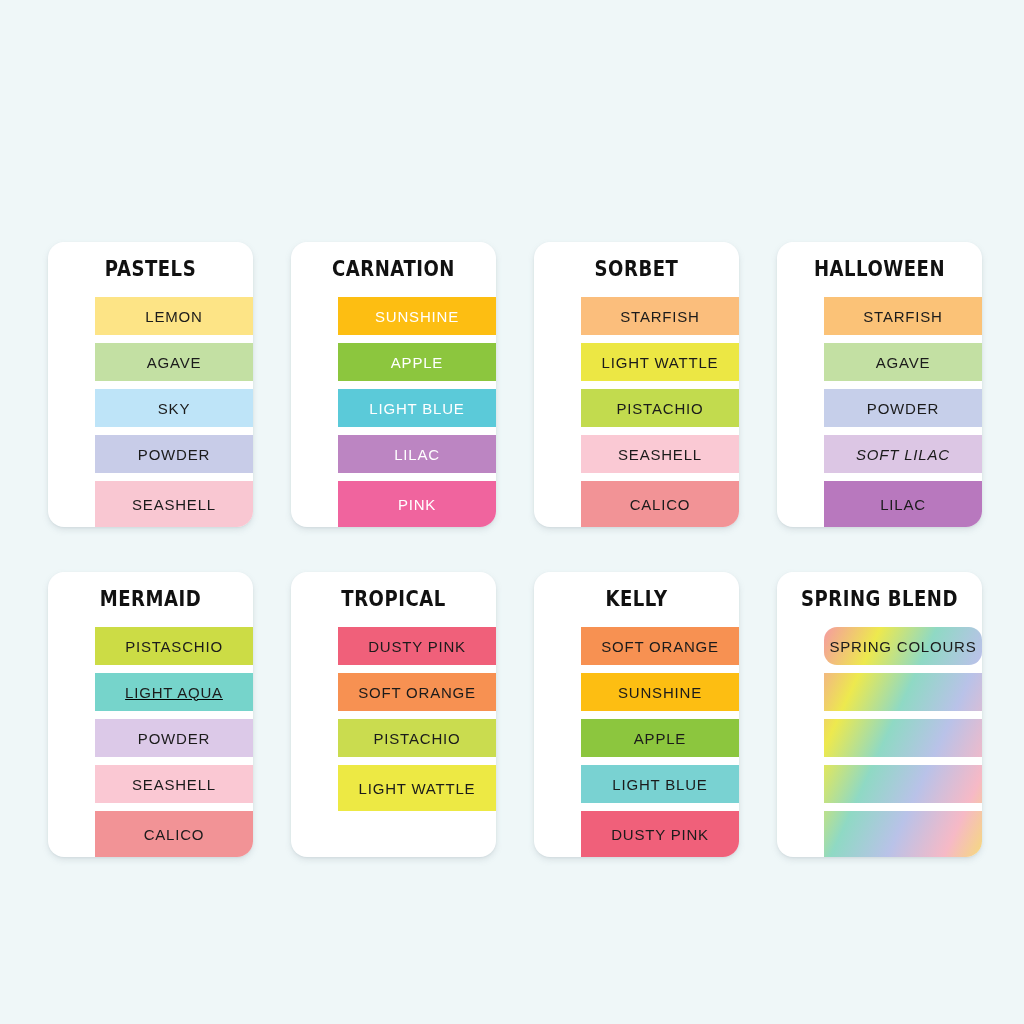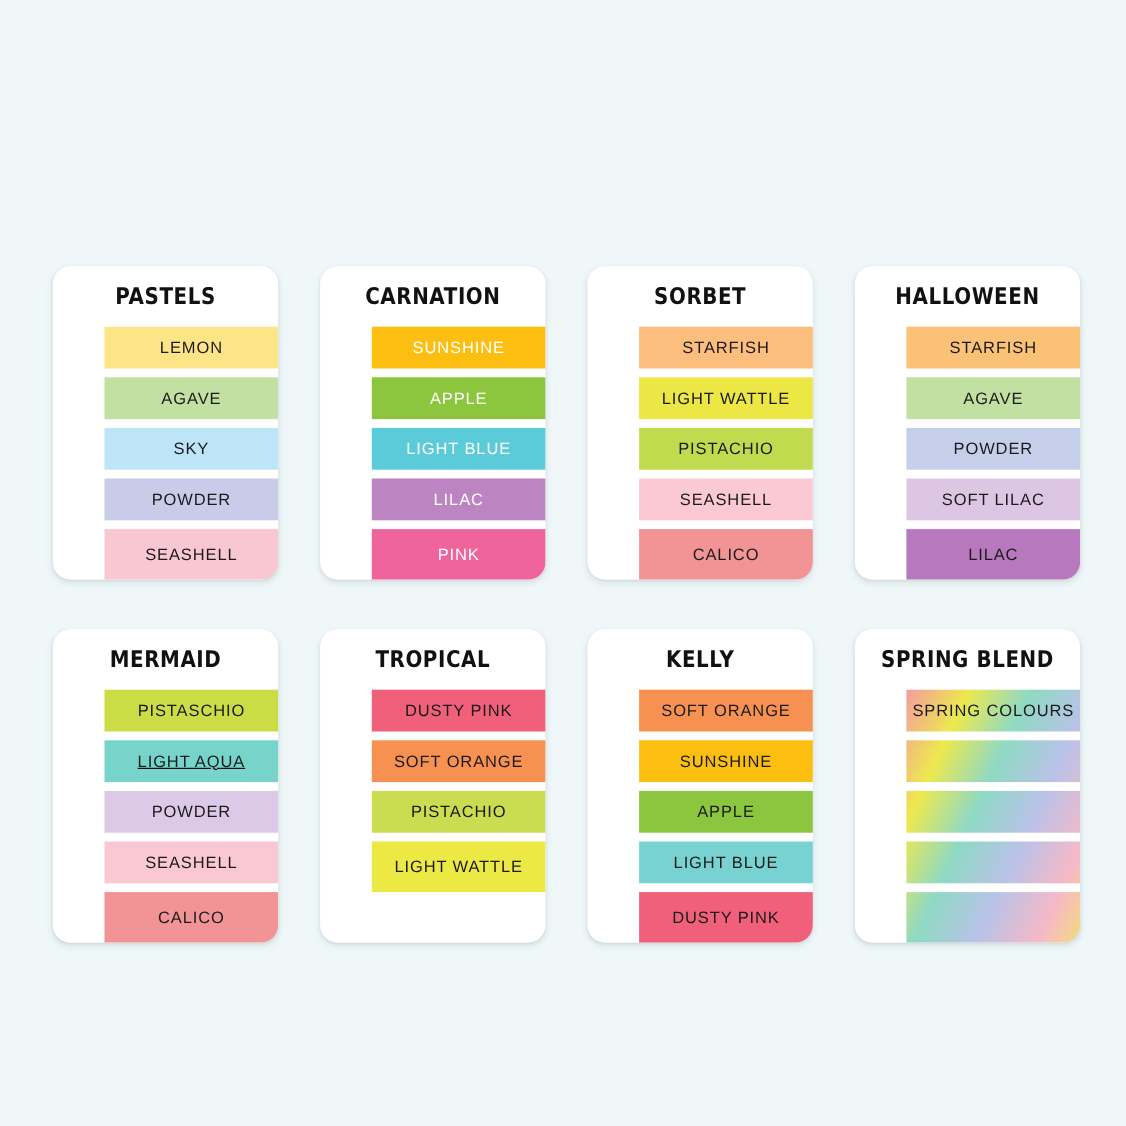--- a/index.html
+++ b/index.html
@@ -151,21 +151,21 @@
         <div class="swatches">
           <div class="swatch" style="background: rgb(251, 194, 119);">
             <span class="swatch-label">STARFISH</span>
           </div>
           <div class="swatch" style="background: rgb(195, 224, 163);">
             <span class="swatch-label">AGAVE</span>
           </div>
           <div class="swatch" style="background: rgb(198, 207, 234);">
             <span class="swatch-label">POWDER</span>
           </div>
-          <div class="swatch" style="background: rgb(220, 198, 228);">
+          <div class="swatch" style="background: rgb(220, 198, 228); font-style: italic;">
             <span class="swatch-label">SOFT LILAC</span>
           </div>
           <div class="swatch" style="background: rgb(184, 120, 190);">
             <span class="swatch-label">LILAC</span>
           </div>
         </div>
       </div>
       <div class="card">
         <div class="card-title">MERMAID</div>
         <div class="swatches">
@@ -219,21 +219,21 @@
             <span class="swatch-label">LIGHT BLUE</span>
           </div>
           <div class="swatch" style="background: rgb(240, 96, 122);">
             <span class="swatch-label">DUSTY PINK</span>
           </div>
         </div>
       </div>
       <div class="card">
         <div class="card-title">SPRING BLEND</div>
         <div class="swatches">
-          <div class="swatch" style="background-image: linear-gradient(115deg, rgb(245, 155, 160), rgb(237, 233, 78), rgb(143, 217, 196), rgb(185, 194, 232), rgb(246, 185, 198), rgb(244, 233, 90), rgb(247, 181, 141)); background-size: 205px 290px; background-position: 0px 0px; background-repeat: no-repeat;">
+          <div class="swatch" style="background-image: linear-gradient(115deg, rgb(245, 155, 160), rgb(237, 233, 78), rgb(143, 217, 196), rgb(185, 194, 232), rgb(246, 185, 198), rgb(244, 233, 90), rgb(247, 181, 141)); background-size: 205px 290px; background-position: 0px 0px; background-repeat: no-repeat; border-radius: 13px;">
             <span class="swatch-label">SPRING COLOURS</span>
           </div>
           <div class="swatch blank" style="background-image: linear-gradient(115deg, rgb(245, 155, 160), rgb(237, 233, 78), rgb(143, 217, 196), rgb(185, 194, 232), rgb(246, 185, 198), rgb(244, 233, 90), rgb(247, 181, 141)); background-size: 205px 290px; background-position: 0px -46px; background-repeat: no-repeat;"></div>
           <div class="swatch blank" style="background-image: linear-gradient(115deg, rgb(245, 155, 160), rgb(237, 233, 78), rgb(143, 217, 196), rgb(185, 194, 232), rgb(246, 185, 198), rgb(244, 233, 90), rgb(247, 181, 141)); background-size: 205px 290px; background-position: 0px -92px; background-repeat: no-repeat;"></div>
           <div class="swatch blank" style="background-image: linear-gradient(115deg, rgb(245, 155, 160), rgb(237, 233, 78), rgb(143, 217, 196), rgb(185, 194, 232), rgb(246, 185, 198), rgb(244, 233, 90), rgb(247, 181, 141)); background-size: 205px 290px; background-position: 0px -138px; background-repeat: no-repeat;"></div>
           <div class="swatch blank" style="background-image: linear-gradient(115deg, rgb(245, 155, 160), rgb(237, 233, 78), rgb(143, 217, 196), rgb(185, 194, 232), rgb(246, 185, 198), rgb(244, 233, 90), rgb(247, 181, 141)); background-size: 205px 290px; background-position: 0px -184px; background-repeat: no-repeat;"></div>
         </div>
       </div>
     </div>
 </div>

